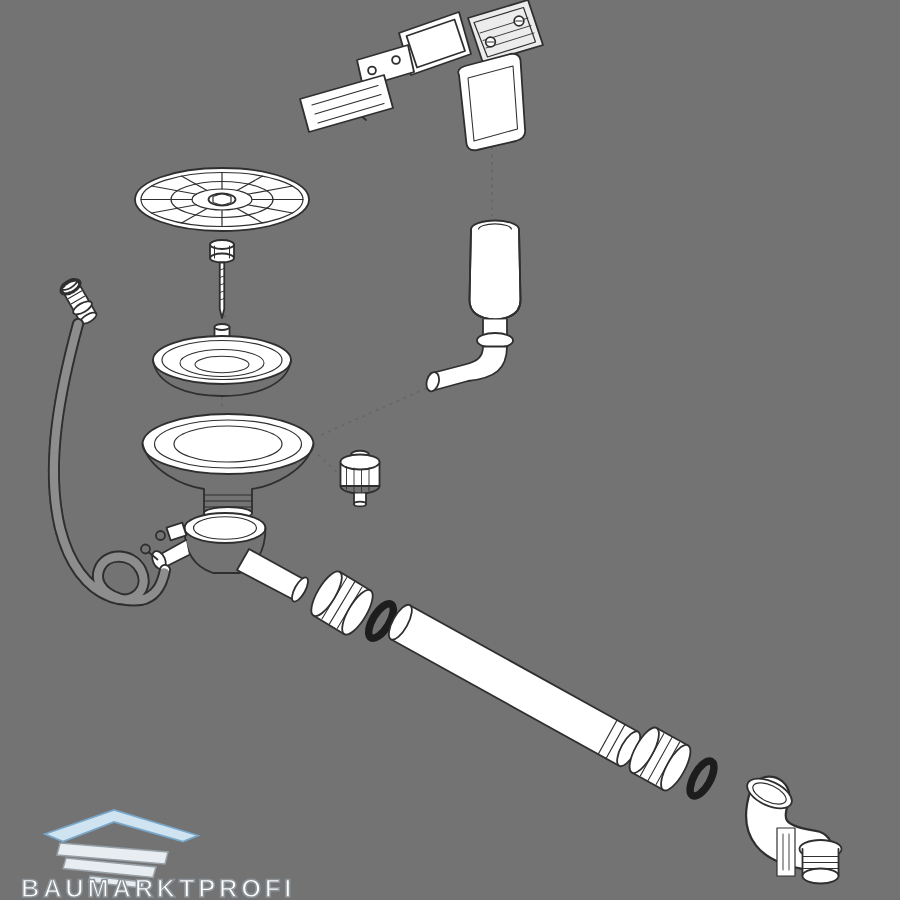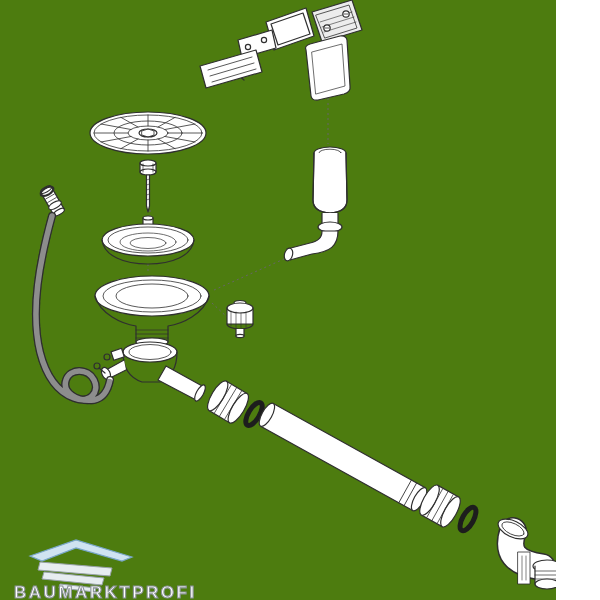--- a/index.html
+++ b/index.html
@@ -1,17 +1,17 @@
 <!DOCTYPE html>
 <html><head>
 <meta charset="utf-8">
 <style>
   html,body{margin:0;padding:0;background:#ffffff;}
   .stage{
-    position:relative;width:556px;height:600px;background:#4d7c0f;
+    position:relative;width:600px;height:600px;background:#737373;
     font-family:"Liberation Sans", sans-serif;overflow:hidden;
   }
   svg{display:block;}
   .wm-text{
     font-family:"Liberation Sans", sans-serif;
     font-size:17px;font-weight:bold;letter-spacing:2.5px;
     fill:#ffffff;stroke-width:1.1px;
   }
 </style>
 </head>

